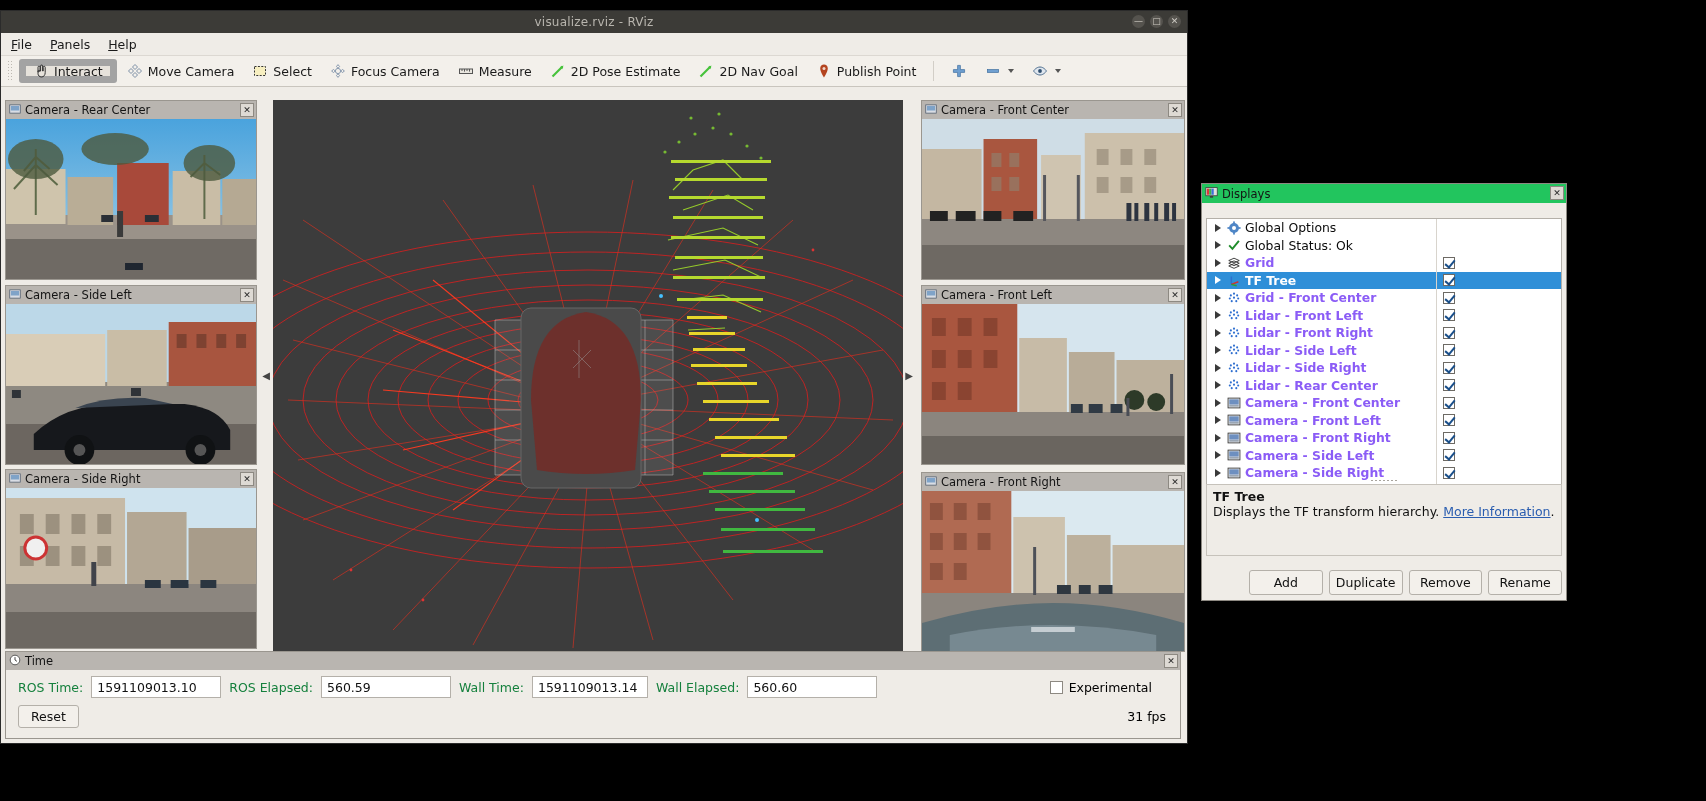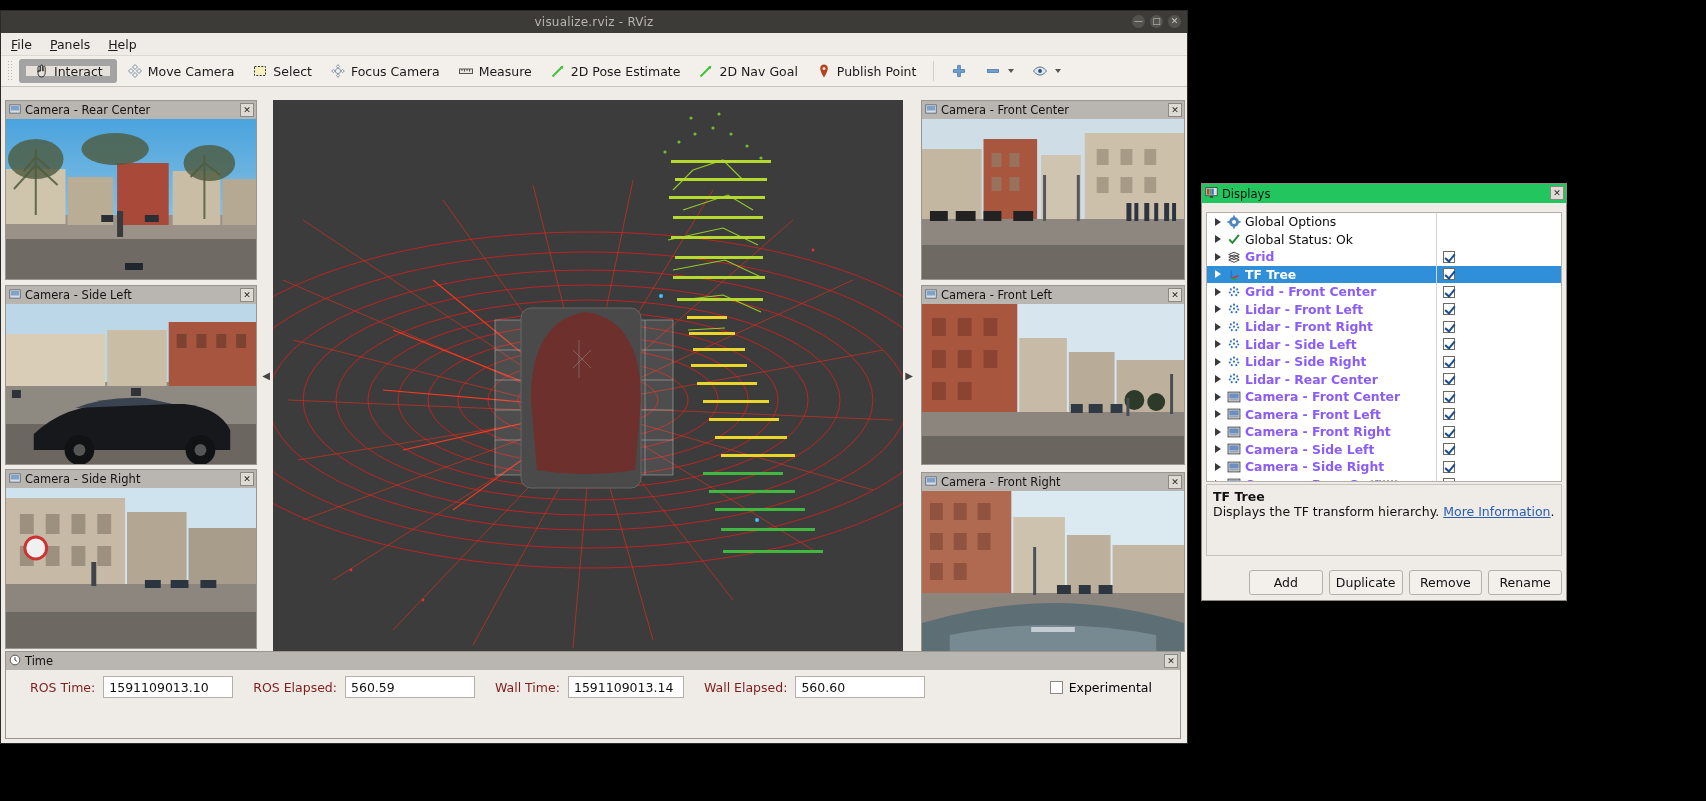--- a/index.html
+++ b/index.html
@@ -88,41 +88,41 @@
     position: absolute; width: 10px; height: 551px; top: 12px;
     display: flex; align-items: center; justify-content: center; font-size: 10px; color: #444;
   }
 
   
   #timepanel {
     position: absolute; left: 4px; bottom: 4px; width: 1176px; height: 88px;
     background: #efecE7; border: 1px solid #9a968f;
   }
   .time-row { display: flex; align-items: center; padding: 6px 8px 0 12px; gap: 8px; font-size: 12.5px; }
-  .time-lbl { color: #7f1d1d; margin-left: 12px; }
+  .time-lbl { color: #15803d; }
   .time-input {
     background: #ffffff; border: 1px solid #b4b0a9; height: 22px;
     font-size: 12.5px; padding: 0 5px; line-height: 21px; color: #111;
   }
   .time-row2 { display: flex; align-items: center; justify-content: space-between;
     padding: 7px 14px 0 12px; font-size: 12.5px; }
   .reset-btn {
     background: #f3f0eb; border: 1px solid #b4b0a9; border-radius: 3px;
     height: 23px; padding: 0 12px; font-size: 12.5px; line-height: 21px; color:#111;
   }
   .chk-box { width: 13px; height: 13px; background: #fff; border: 1px solid #8d8982; display:inline-block; }
 
   
   #displays {
     position: absolute; left: 1201px; top: 183px; width: 366px; height: 418px;
     background: #efecE7; border: 1px solid #8d8982;
   }
   #displays .dock-title { background: #22c55e; height: 19px; }
   .tree {
-    position: absolute; left: 4px; right: 4px; top: 28px; height: 270px;
+    position: absolute; left: 4px; right: 4px; top: 34px; height: 270px;
     background: #ffffff; border: 1px solid #b4b0a9; overflow: hidden;
     display: flex;
   }
   .tree-col-main { flex: 1 1 auto; }
   .tree-col-chk { width: 125px; border-left: 1px solid #d8d4cd; }
   .tree-row { height: 17.5px; display: flex; align-items: center; gap: 4px; padding-left: 8px; font-size: 12.4px; }
   .tree-row.sel { background: #2f8fd8; }
   .tree-row.sel .tr-label { color: #fff; }
   .tr-arrow { width: 0; height: 0; border-top: 4px solid transparent; border-bottom: 4px solid transparent;
     border-left: 6px solid #3a3a3a; margin-right: 2px; }
@@ -718,20 +718,24 @@
           <span class="time-input" style="width:116px">1591109013.14</span>
           <span class="time-lbl">Wall Elapsed:</span>
           <span class="time-input" style="width:130px">560.60</span>
           <span style="flex:1 1 auto"></span>
           <span style="display:flex;align-items:center;gap:6px;margin-right:20px;">
             <span class="chk-box"></span>
             <span>Experimental</span>
           </span>
         </div>
 
+        <div class="time-row2">
+          <span class="reset-btn">Reset</span>
+          <span>31 fps</span>
+        </div>
       </div>
 
     </div>
   </div>
 
   <div id="displays">
     <div class="dock-title">
       <span>
         <svg width="13" height="13" viewBox="0 0 16 16">
           <rect x="1" y="2" width="14" height="10" fill="#e8e6e2" stroke="#3b3b3b"></rect>

